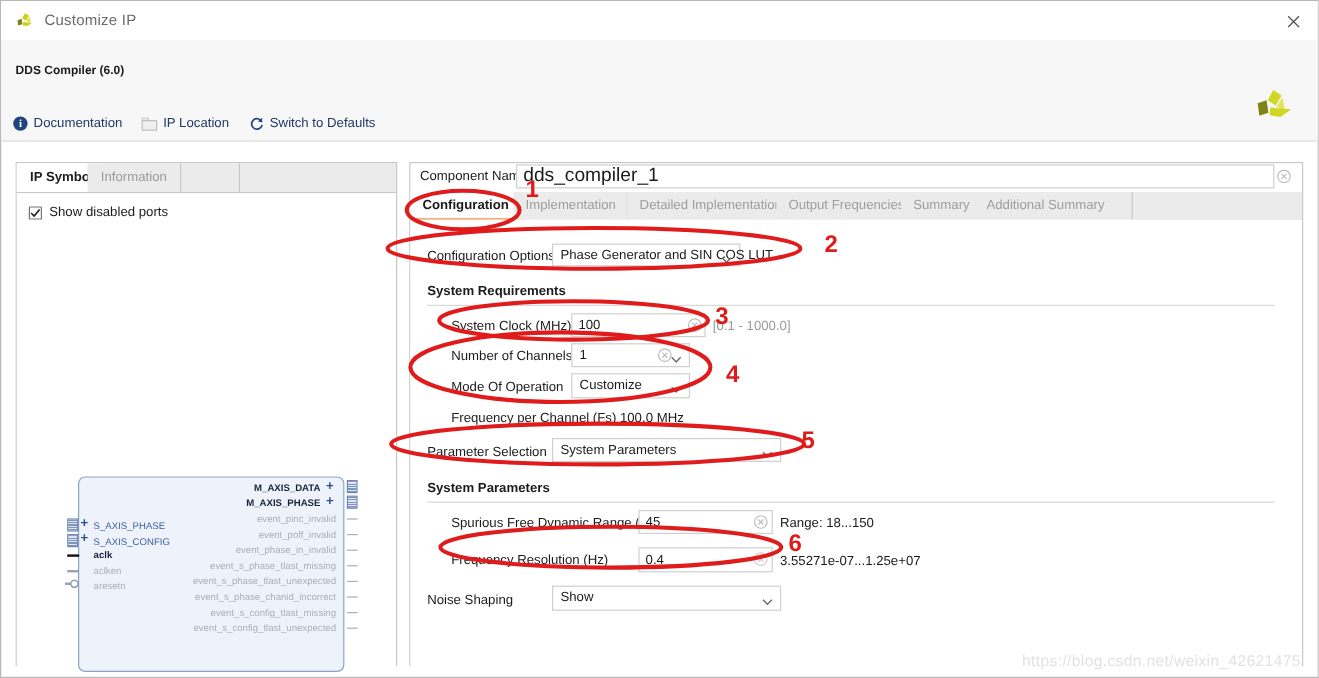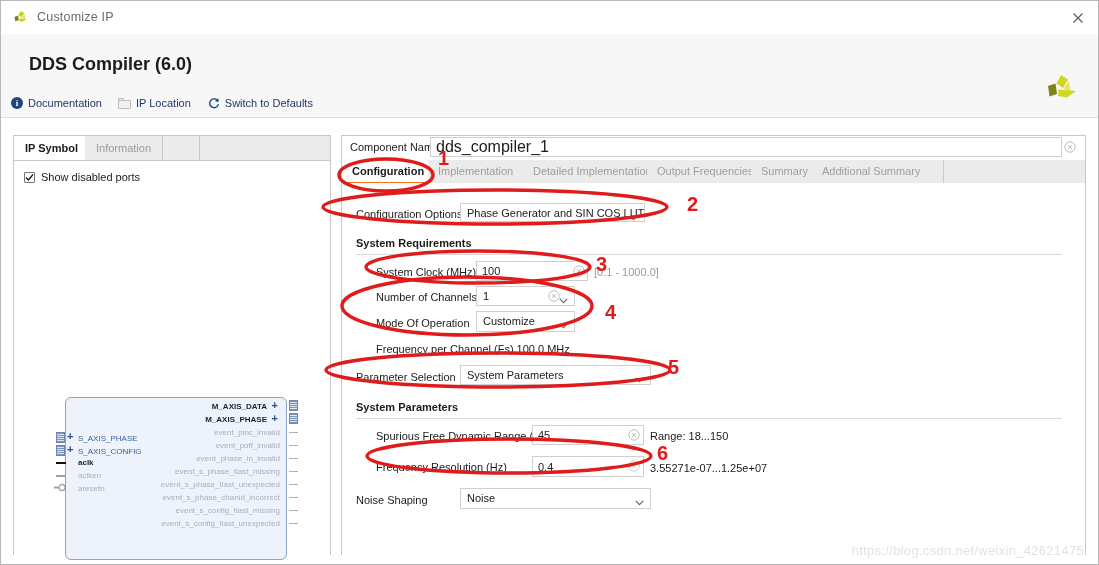--- a/index.html
+++ b/index.html
@@ -14,21 +14,21 @@
 
   
   .titlebar{position:absolute;left:0;top:0;width:100%;height:33px;background:#ffffff;border-bottom:1px solid #d6d6d6;}
   .tb-logo{position:absolute;left:11px;top:8px;width:18px;height:18px;}
   .tb-title{position:absolute;left:36px;top:9px;font-size:12.5px;color:#6b6b6b;letter-spacing:.2px;}
   .tb-close{position:absolute;right:9px;top:6px;width:22px;height:22px;cursor:pointer;}
   .tb-close svg{display:block;}
 
   
   .header{position:absolute;left:0;top:33px;width:100%;height:83px;background:#f7f7f7;border-bottom:1px solid #dcdcdc;}
-  .hdr-title{position:absolute;left:28px;top:20px;font-size:18px;font-weight:bold;color:#1b1b1b;}
+  .hdr-title{position:absolute;left:12px;top:20px;font-size:10px;font-weight:bold;color:#1b1b1b;}
   .hdr-logo{position:absolute;right:20px;top:40px;width:32px;height:30px;}
 
   .toolbar{position:absolute;left:10px;top:60px;height:18px;display:flex;align-items:center;gap:0;}
   .tl-item{display:flex;align-items:center;gap:5px;margin-right:16px;cursor:pointer;}
   .tl-item .lbl{font-size:11px;color:#1f3864;}
   .ic-info{width:12px;height:12px;border-radius:50%;background:#20447e;color:#fff;font-size:9px;font-weight:bold;line-height:12px;text-align:center;font-family:"Liberation Serif",serif;}
   .ic-folder{width:13px;height:11px;position:relative;}
   .ic-folder .f-b{position:absolute;left:0;top:2px;width:13px;height:9px;border:1px solid #bdbdbd;background:#f0f0f0;box-sizing:border-box;border-radius:1px;}
   .ic-folder .f-t{position:absolute;left:0;top:0;width:6px;height:3px;border:1px solid #bdbdbd;border-bottom:none;background:#f0f0f0;box-sizing:border-box;border-radius:1px 1px 0 0;}
   .ic-refresh{width:13px;height:13px;}
@@ -147,21 +147,21 @@
         <span class="lbl">Switch to Defaults</span>
       </div>
     </div>
   </div>
 
   <div class="leftpanel">
     <div class="lp-tabs">
       <div class="lp-tab active" style="left:0;">
         <span>IP Symbol</span>
       </div>
-      <div class="lp-tab inactive" style="left:71px;">
+      <div class="lp-tab inactive" style="left:59px;">
         <span>Information</span>
       </div>
       <div class="lp-tab inactive" style="left:151px;width:35px;"></div>
     </div>
 
     <div class="lp-body">
       <div class="chk-row">
         <span class="chkbox">
           <svg width="9" height="9" viewBox="0 0 9 9">
               <path d="M1 4.5 L3.4 7 L8 1.5" stroke="#1b1b1b" stroke-width="1.3" fill="none"></path>
@@ -255,21 +255,21 @@
       <div class="rt-tab inactive" style="left:409px;">
         <span>Summary</span></div>
       <div class="rt-tab inactive" style="left:470px;">
         <span>Additional Summary</span></div>
       <div class="rt-tab inactive" style="left:580px;width:22px;"></div>
     </div>
 
     <div class="content">
 
       <span class="fld-lbl" style="left:14px;top:25px;">Configuration Options</span>
-      <div class="combo" style="left:118px;top:20px;width:185px;height:19px;">
+      <div class="combo" style="left:118px;top:20px;width:157px;height:19px;">
         <span class="val">Phase Generator and SIN COS LUT</span>
         <span class="chev">
           <svg width="9" height="6" viewBox="0 0 9 6">
               <path d="M0.8 0.8 L4.5 4.6 L8.2 0.8" stroke="#6a6a6a" stroke-width="1.2" fill="none"></path>
             </svg></span>
       </div>
 
       <span class="grp-title" style="left:14px;top:54px;">System Requirements</span>
       <div class="grp-rule" style="left:14px;top:71px;width:706px;"></div>
 
@@ -332,21 +332,21 @@
       <input class="txt" style="left: 190px; top: 273px; width: 112px; height: 21px;" type="text" value="0.4">
       <span class="clr" style="left:286px;top:277px;">
         <svg width="12" height="12" viewBox="0 0 12 12">
             <circle cx="6" cy="6" r="5.2" fill="none" stroke="#cdcdcd" stroke-width="1"></circle>
             <path d="M3.9 3.9 L8.1 8.1 M8.1 3.9 L3.9 8.1" stroke="#cdcdcd" stroke-width="1"></path>
           </svg></span>
       <span class="hint" style="left:308px;top:279px;">3.55271e-07...1.25e+07</span>
 
       <span class="fld-lbl" style="left:14px;top:311px;">Noise Shaping</span>
       <div class="combo" style="left:118px;top:305px;width:191px;height:21px;">
-        <span class="val">Noise</span>
+        <span class="val">Show</span>
         <span class="chev">
           <svg width="9" height="6" viewBox="0 0 9 6">
               <path d="M0.8 0.8 L4.5 4.6 L8.2 0.8" stroke="#6a6a6a" stroke-width="1.2" fill="none"></path>
             </svg></span>
       </div>
     </div>
   </div>
 
   <svg class="anno" viewBox="0 0 1099 565">
     <g fill="none" stroke="#e01b1b" stroke-width="3.4">

